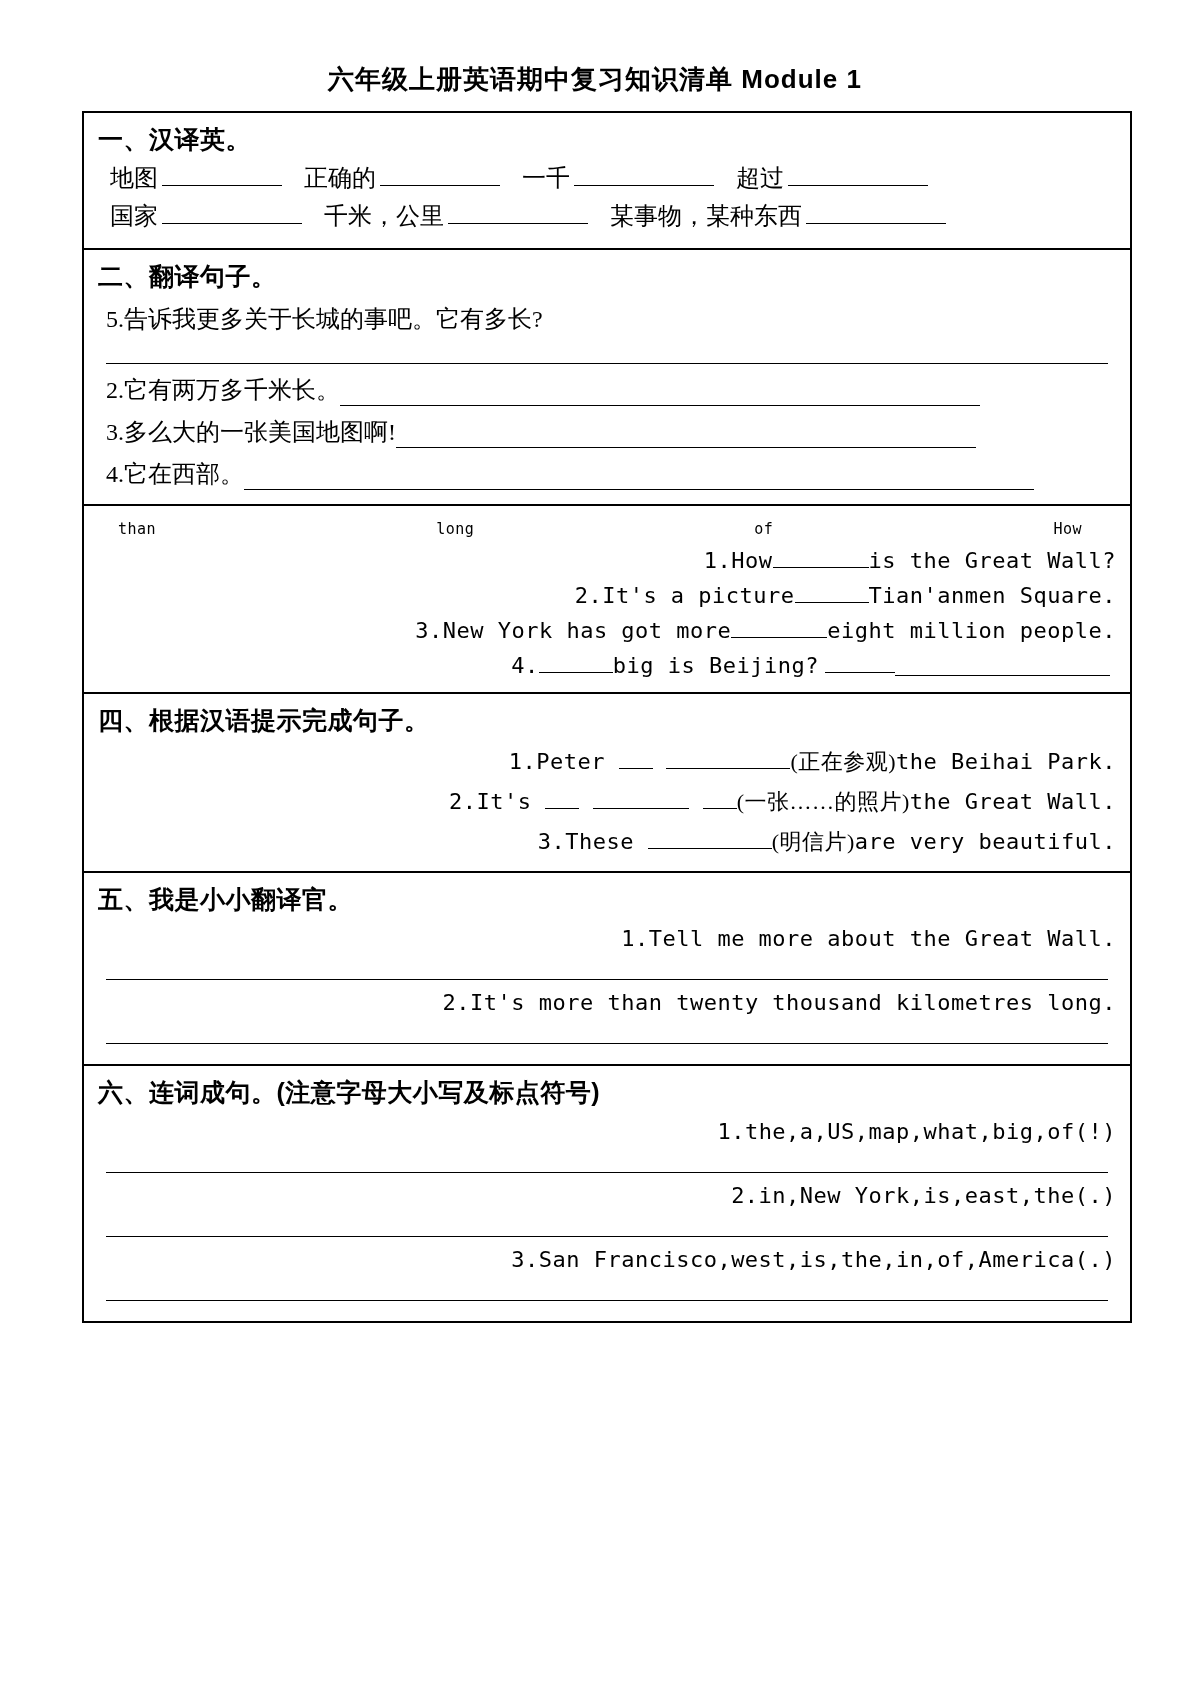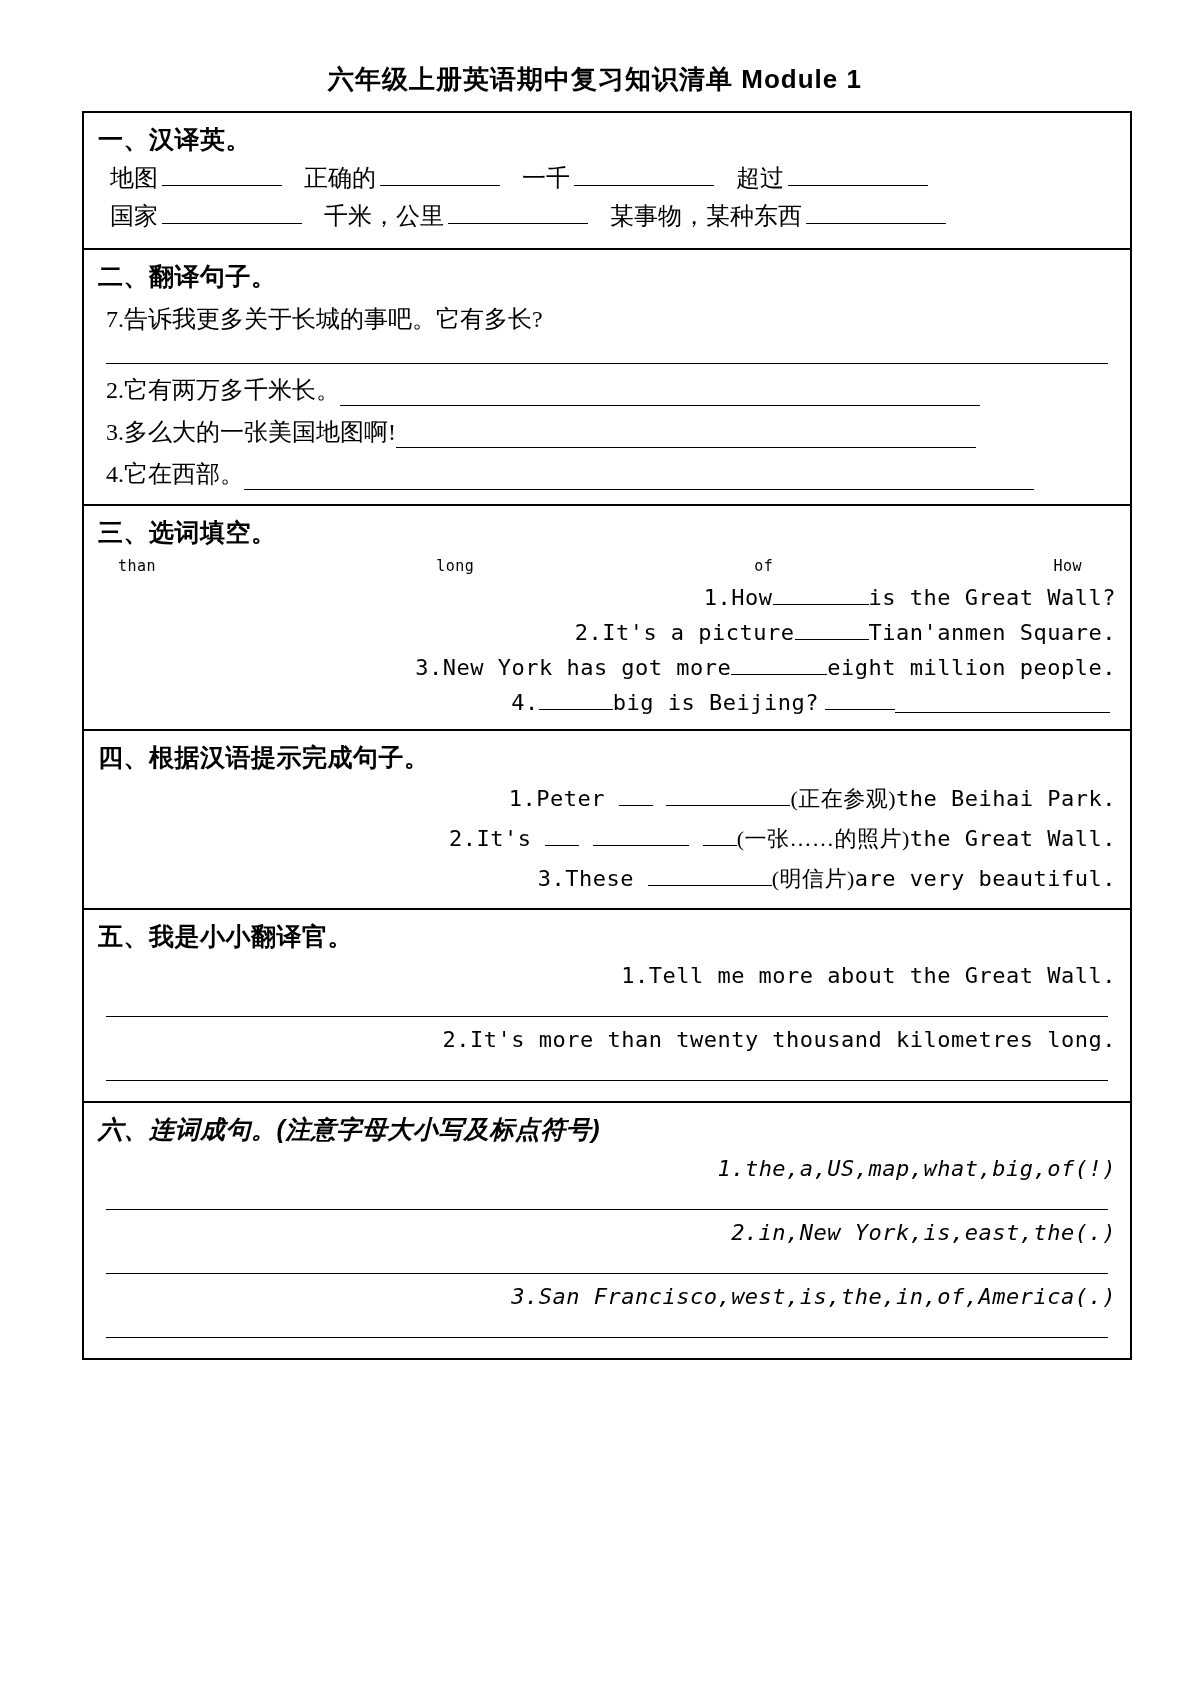--- a/index.html
+++ b/index.html
@@ -33,21 +33,21 @@
   .sheet {
     margin: 0 58px 0 82px;
     border: 2px solid #000;
     border-bottom: 2px solid #000;
     box-sizing: border-box;
   }
   .section {
     border-bottom: 2px solid #000;
     padding: 6px 14px 10px 14px;
   }
-  .section:last-child { border-bottom: none; font-style: italic; }
+  .section:last-child { border-bottom: none; }
   .sec-head {
     font-family: "Liberation Sans", sans-serif;
     font-weight: bold;
     font-size: 25px;
     margin: 4px 0 6px 0;
     letter-spacing: 0.5px;
   }
   .cn-line {
     font-size: 24px;
     margin: 6px 0 6px 12px;
@@ -133,35 +133,34 @@
       </div>
       <div class="cn-line">
         <span>国家</span><span class="blank-m"></span>
         &nbsp;&nbsp;<span>千米，公里</span><span class="blank-m"></span>
         &nbsp;&nbsp;<span>某事物，某种东西</span><span class="blank-m"></span>
       </div>
     </div>
 
     <div class="section">
       <div class="sec-head">二、翻译句子。</div>
-      <div class="q">7.告诉我更多关于长城的事吧。它有多长?</div>
+      <div class="q">5.告诉我更多关于长城的事吧。它有多长?</div>
       <div class="answer-rule"></div>
       <div class="q">
         <span>2.它有两万多千米长。</span><span class="inline-rule" style="width:640px"></span>
       </div>
       <div class="q">
         <span>3.多么大的一张美国地图啊!</span><span class="inline-rule" style="width:580px"></span>
       </div>
       <div class="q">
         <span>4.它在西部。</span><span class="inline-rule" style="width:790px"></span>
       </div>
     </div>
 
     <div class="section">
-      <div class="sec-head">三、选词填空。</div>
       <div class="row-words mono">
         <span>than</span>
         <span>long</span>
         <span>of</span>
         <span>How</span>
       </div>
       <div class="q mono">
         <span>1.</span><span>How</span><span class="u6"></span><span>is the Great Wall?</span>
       </div>
       <div class="q mono">

